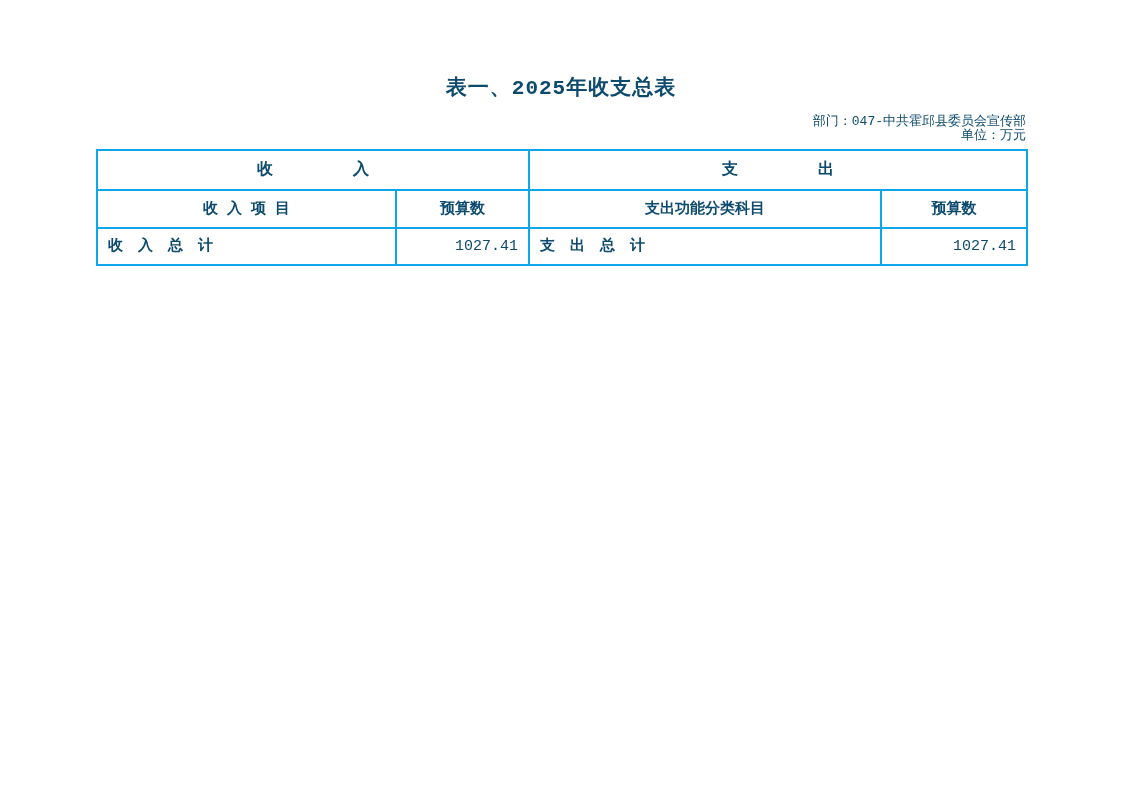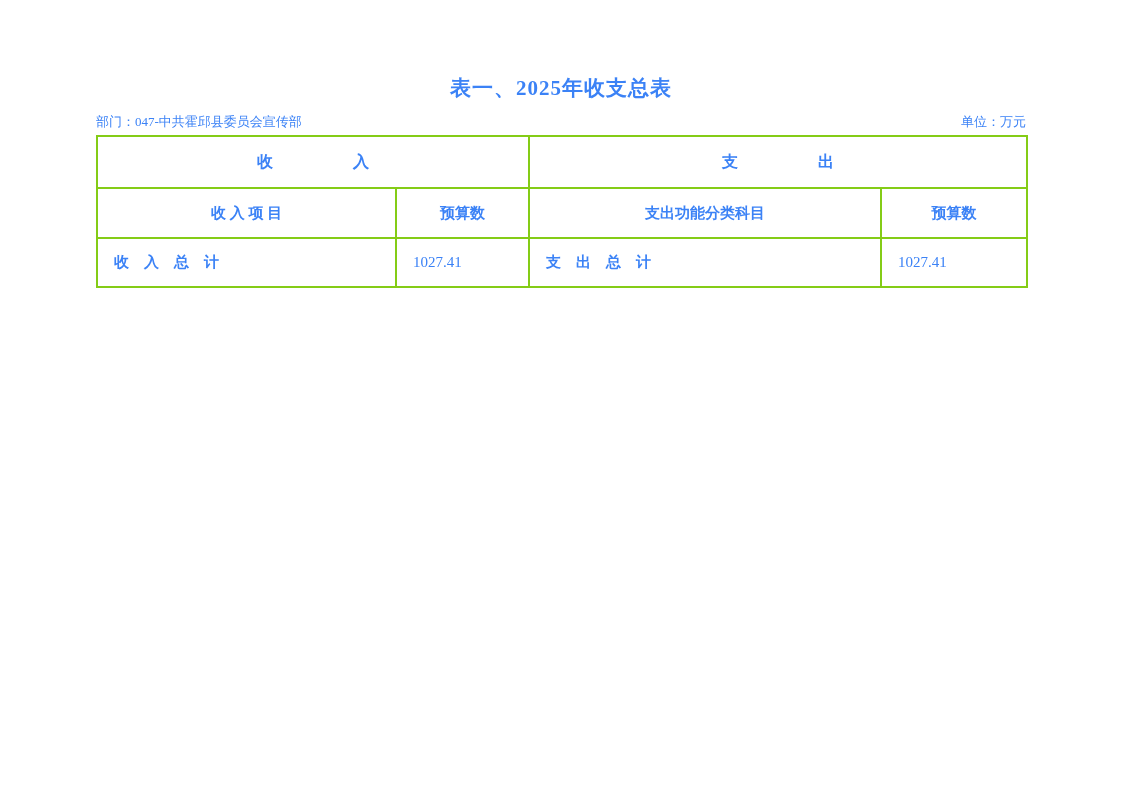--- a/index.html
+++ b/index.html
@@ -2,53 +2,54 @@
 <html><head>
 <meta charset="utf-8">
 <style>
   html, body { margin: 0; padding: 0; background: #ffffff; }
   .page {
     position: relative;
     width: 1122px;
     height: 793px;
     background: #ffffff;
     overflow: hidden;
-    font-family: Liberation Serif, serif;
-    color: #3b82f6;
+    font-family: Liberation Mono, monospace;
+    color: #0c4a6e;
     box-sizing: border-box;
     padding-top: 77px;
   }
   .doc-title {
     margin: 0;
     width: 100%;
     text-align: center;
     font-size: 21px;
     line-height: 23px;
     font-weight: bold;
     letter-spacing: 1px;
   }
   .meta-row {
     width: 930px;
     margin: 15px 0 0 96px;
     display: flex;
     justify-content: space-between;
     align-items: flex-end;
     font-size: 13px;
     line-height: 14px;
+    flex-direction: column;
   }
   table.summary-table {
     margin: 6px 0 0 96px;
     border-collapse: collapse;
     table-layout: fixed;
     width: 930px;
   }
   table.summary-table th,
   table.summary-table td {
-    border: 2px solid #84cc16;
-    padding: 16px;
+    border: 2px solid #0ea5e9;
+    padding: 10px;
     white-space: pre;
     overflow: hidden;
     vertical-align: middle;
     font-size: 15px;
     line-height: 1;
   }
   tr.section-row th {
     height: 18px;
     font-size: 16px;
     font-weight: bold;
@@ -62,20 +63,21 @@
   }
   tr.data-row td {
     height: 14px;
   }
   td.cell-label {
     font-weight: bold;
     text-align: left;
   }
   td.cell-num {
     font-weight: normal;
+    text-align: right;
     padding-right: 3px;
   }
 </style>
 </head>
 <body>
 
 <div class="page">
 
   <h1 class="doc-title">表一、2025年收支总表</h1>
 

